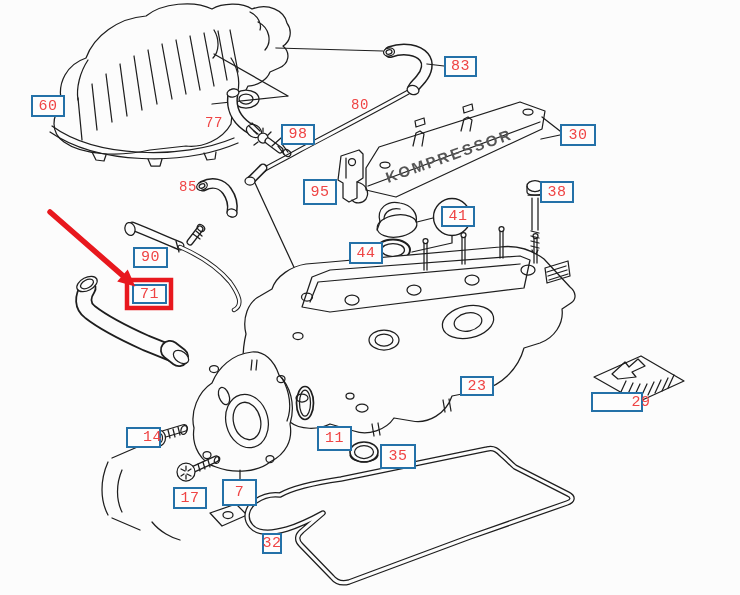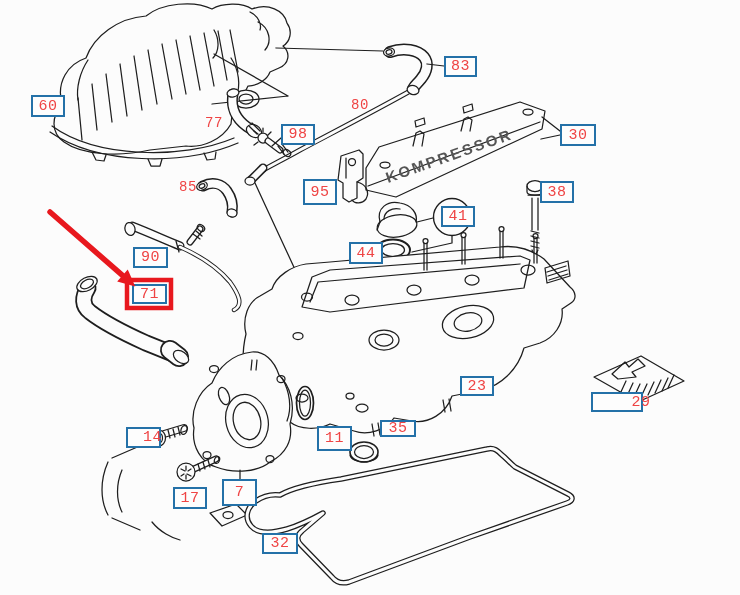--- a/index.html
+++ b/index.html
@@ -260,24 +260,24 @@
       <div class="callout boxed" style="left: 303px; top: 179px; width: 34px; height: 26px;">95</div>
       <div class="callout boxed" style="left: 540px; top: 181px; width: 34px; height: 22px;">38</div>
       <div class="callout boxed" style="left: 441px; top: 206px; width: 34px; height: 21px;">41</div>
       <div class="callout boxed" style="left: 349px; top: 242px; width: 34px; height: 22px;">44</div>
       <div class="callout boxed" style="left: 133px; top: 247px; width: 35px; height: 21px;">90</div>
       <div class="callout boxed" style="left: 132px; top: 284px; width: 35px; height: 20px;">71</div>
       <div class="callout boxed" style="left: 460px; top: 376px; width: 34px; height: 20px; text-align: right;">23</div>
       <div class="callout boxed" style="left: 591px; top: 392px; width: 34px; height: 20px; padding-left: 48px;">29</div>
       <div class="callout boxed" style="left: 126px; top: 427px; width: 35px; height: 21px; padding-left: 18px;">14</div>
       <div class="callout boxed" style="left: 317px; top: 426px; width: 35px; height: 25px;">11</div>
-      <div class="callout boxed" style="left: 380px; top: 420px; width: 36px; height: 17px;">35</div>
+      <div class="callout boxed" style="left: 380px; top: 444px; width: 36px; height: 25px;">35</div>
       <div class="callout boxed" style="left: 173px; top: 487px; width: 34px; height: 22px;">17</div>
       <div class="callout boxed" style="left: 222px; top: 479px; width: 35px; height: 27px;">7</div>
-      <div class="callout boxed" style="left: 262px; top: 533px; width: 36px; height: 21px;">32</div>
+      <div class="callout boxed" style="left: 262px; top: 533px; width: 20px; height: 21px;">32</div>
     </div>
 
 <svg id="highlight-overlay" width="740" height="595" viewBox="0 0 740 595">
   <line id="hl-shaft" stroke-width="5.5" stroke-linecap="round" x1="50" y1="212" x2="122.47423305293123" y2="275.4149539213148" stroke="#e8181e"></line>
   <polygon id="hl-head" points="135.26803686294815,286.6095322550796 117.20619618998307,281.4355674789698 127.74226991587938,269.3943403636598" fill="#e8181e"></polygon>
   <rect id="hl-box" fill="none" stroke-width="4.5" x="127" y="280" width="44" height="28" stroke="#e8181e"></rect>
 </svg>
 
 </div>
 

